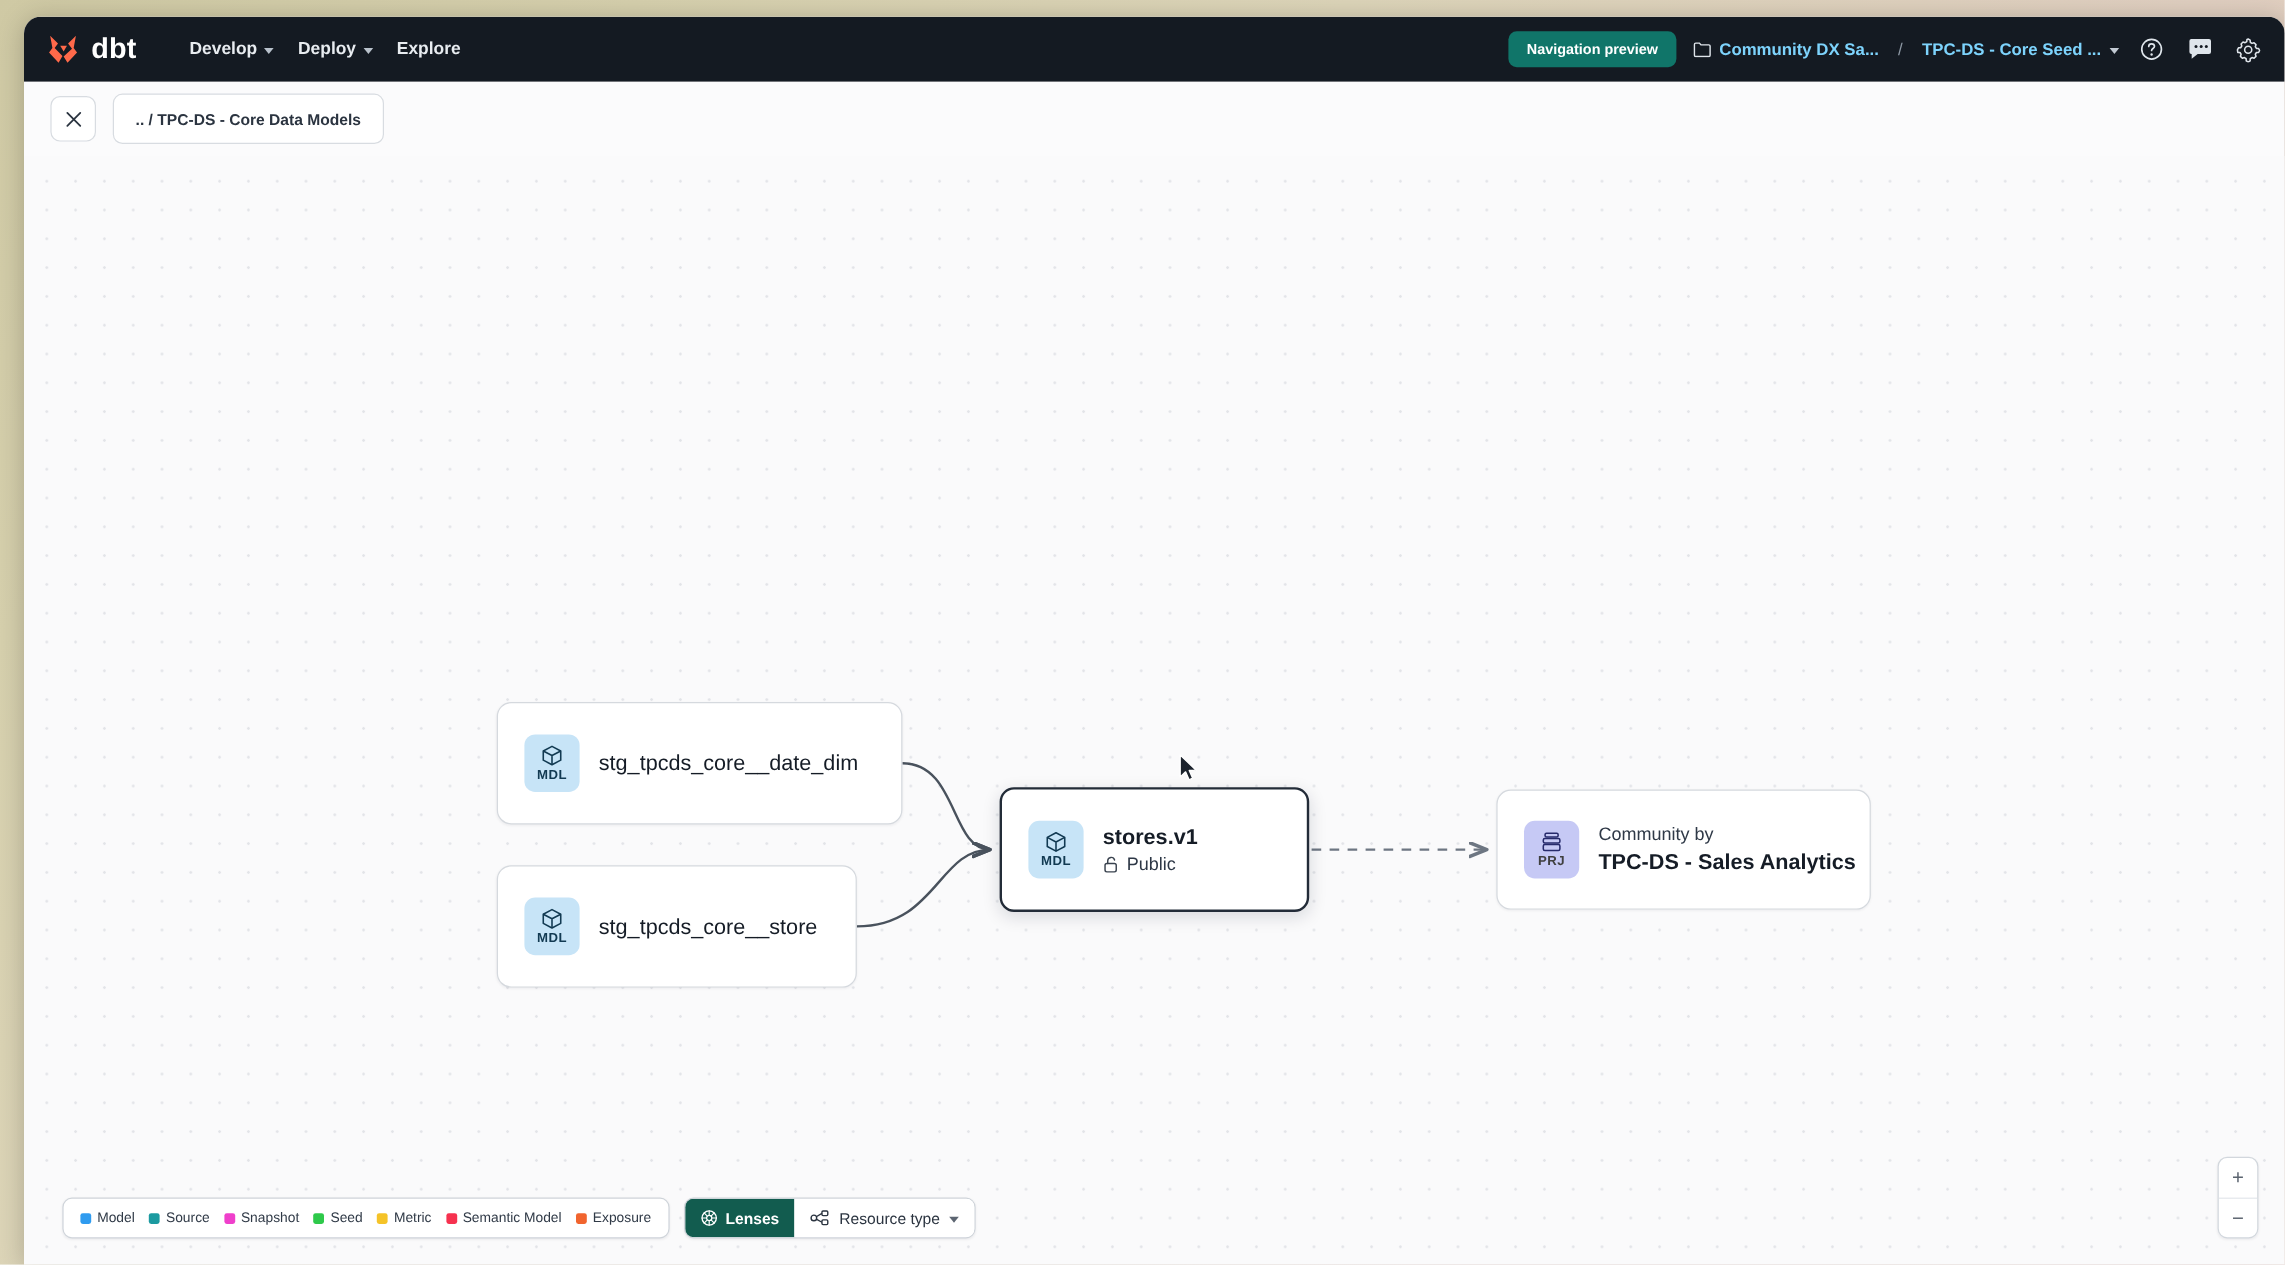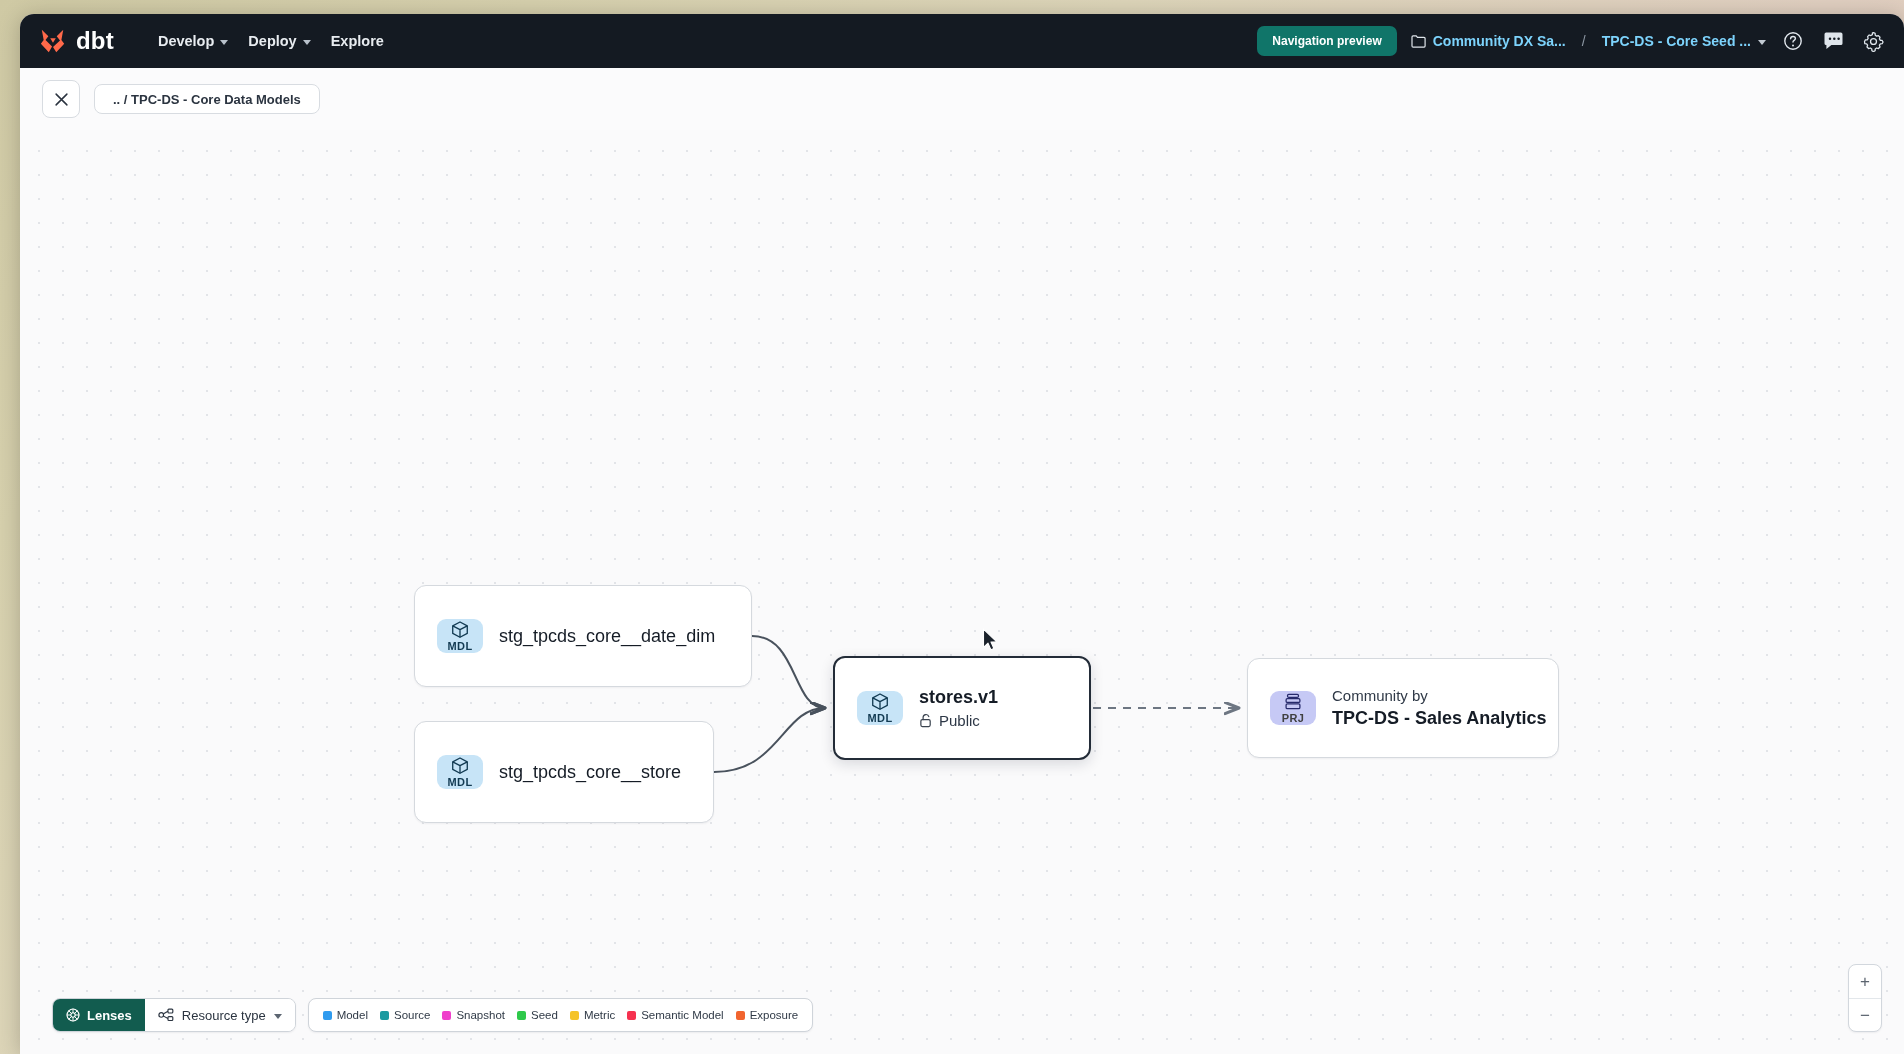--- a/index.html
+++ b/index.html
@@ -126,21 +126,21 @@
     border: 1px solid #d8dce1;
     border-radius: 8px;
     background: #fff;
     display: flex; align-items: center; justify-content: center;
     cursor: pointer;
     flex: 0 0 auto;
   }
 
   #breadcrumb-chip {
     margin-left: 14px;
-    height: 30px;
+    height: 42px;
     border: 1px solid #d8dce1;
     border-radius: 8px;
     background: #fff;
     display: flex; align-items: center;
     padding: 0 18px;
     font-size: 13px;
     font-weight: 600;
     color: #2b3440;
     cursor: pointer;
     white-space: nowrap;
@@ -209,21 +209,21 @@
     padding: 0 22px;
     box-shadow: 0 1px 2px rgba(16,24,40,.05);
     cursor: pointer;
   }
   .node.selected {
     border: 2.5px solid #232c38;
     box-shadow: 0 4px 14px rgba(16,24,40,.14);
   }
 
   .badge {
-    width: 46px; height: 34px;
+    width: 46px; height: 48px;
     border-radius: 9px;
     display: flex;
     flex-direction: column;
     align-items: center;
     justify-content: center;
     gap: 1px;
     flex: 0 0 auto;
   }
   .badge.mdl { background: #c7e4f7; color: #123a52; }
   .badge.prj { background: #c6c9f5; color: #404040; }
@@ -489,71 +489,71 @@
           <div class="node-title strong">TPC-DS - Sales Analytics</div>
         </div>
       </div>
 
       <svg id="cursor" width="17" height="25" viewBox="0 0 17 25">
         <path d="M1.5 1.2 L1.5 19.4 L6.0 15.2 L8.9 21.8 L11.9 20.5 L9.0 14.1 L14.8 13.8 Z" fill="#1b222c" stroke="#ffffff" stroke-width="1.1" stroke-linejoin="round"></path>
       </svg>
 
       <div id="bottombar">
 
+        <div id="legend">
+          <div class="legend-item">
+            <span class="swatch" style="background:#2f9bef"></span>
+            <span>Model</span>
+          </div>
+          <div class="legend-item">
+            <span class="swatch" style="background:#1b9aa0"></span>
+            <span>Source</span>
+          </div>
+          <div class="legend-item">
+            <span class="swatch" style="background:#ef3fcb"></span>
+            <span>Snapshot</span>
+          </div>
+          <div class="legend-item">
+            <span class="swatch" style="background:#2ec94a"></span>
+            <span>Seed</span>
+          </div>
+          <div class="legend-item">
+            <span class="swatch" style="background:#f5c328"></span>
+            <span>Metric</span>
+          </div>
+          <div class="legend-item">
+            <span class="swatch" style="background:#f6314f"></span>
+            <span>Semantic Model</span>
+          </div>
+          <div class="legend-item">
+            <span class="swatch" style="background:#f1642e"></span>
+            <span>Exposure</span>
+          </div>
+        </div>
+
         <div id="lens-group">
           <div id="lenses-btn">
             <svg width="14" height="14" viewBox="0 0 16 16">
               <circle cx="8" cy="8" r="6.8" fill="none" stroke="#ffffff" stroke-width="1.3"></circle>
               <circle cx="8" cy="8" r="2.5" fill="none" stroke="#ffffff" stroke-width="1.2"></circle>
               <path d="M8 1.2 L8 5.5 M8 10.5 L8 14.8 M1.2 8 L5.5 8 M10.5 8 L14.8 8 M3.2 3.2 L6.2 6.2 M9.8 9.8 L12.8 12.8 M12.8 3.2 L9.8 6.2 M6.2 9.8 L3.2 12.8" stroke="#ffffff" stroke-width="1.1" stroke-linecap="round"></path>
             </svg>
             <span>Lenses</span>
           </div>
           <div id="resource-type-btn">
             <svg width="16" height="14" viewBox="0 0 17 15">
               <circle cx="3.4" cy="7.4" r="2.5" fill="none" stroke="#2b3440" stroke-width="1.25"></circle>
               <rect x="10.6" y="1.2" width="5.2" height="4.2" rx="1" fill="none" stroke="#2b3440" stroke-width="1.25"></rect>
               <rect x="10.6" y="9.2" width="5.2" height="4.2" rx="1" fill="none" stroke="#2b3440" stroke-width="1.25"></rect>
               <path d="M5.9 6.2 L10.6 3.4 M5.9 8.7 L10.6 11.3" stroke="#2b3440" stroke-width="1.2"></path>
             </svg>
             <span>Resource type</span>
             <span class="chev"></span>
           </div>
         </div>
-
-        <div id="legend">
-          <div class="legend-item">
-            <span class="swatch" style="background:#2f9bef"></span>
-            <span>Model</span>
-          </div>
-          <div class="legend-item">
-            <span class="swatch" style="background:#1b9aa0"></span>
-            <span>Source</span>
-          </div>
-          <div class="legend-item">
-            <span class="swatch" style="background:#ef3fcb"></span>
-            <span>Snapshot</span>
-          </div>
-          <div class="legend-item">
-            <span class="swatch" style="background:#2ec94a"></span>
-            <span>Seed</span>
-          </div>
-          <div class="legend-item">
-            <span class="swatch" style="background:#f5c328"></span>
-            <span>Metric</span>
-          </div>
-          <div class="legend-item">
-            <span class="swatch" style="background:#f6314f"></span>
-            <span>Semantic Model</span>
-          </div>
-          <div class="legend-item">
-            <span class="swatch" style="background:#f1642e"></span>
-            <span>Exposure</span>
-          </div>
-        </div>
       </div>
 
       <div id="zoom-controls">
         <div class="zoom-btn" id="zoom-in-btn">+</div>
         <div class="zoom-btn" id="zoom-out-btn">−</div>
       </div>
 
     </div>
   </div>
 </div>

